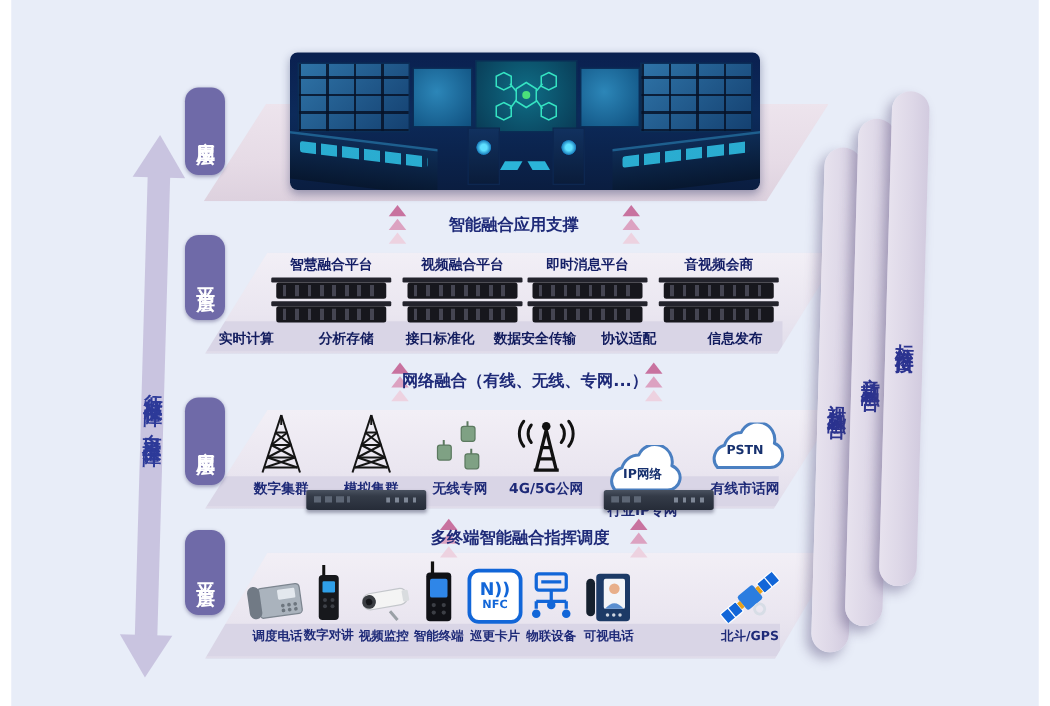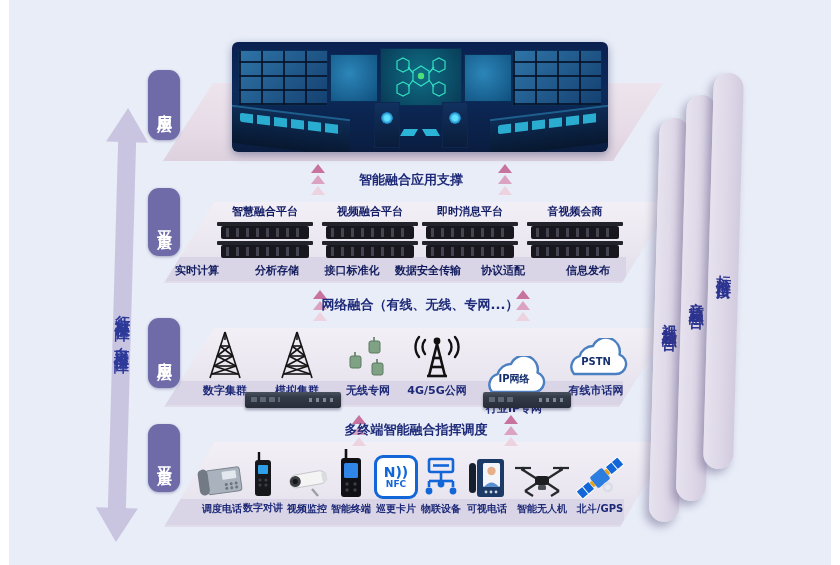--- a/index.html
+++ b/index.html
@@ -439,39 +439,20 @@
       <path d="M17 30 q7.5 -9 15 0 Z" fill="#5a8fd0"></path>
       <g fill="#cfd6e0">
           <circle cx="19" cy="35" r="1.4"></circle>
           <circle cx="24" cy="35" r="1.4"></circle>
           <circle cx="29" cy="35" r="1.4"></circle>
         </g>
       <rect x="2" y="6" width="7" height="30" rx="3.5" fill="#15202e"></rect>
     </svg>
     <div class="item-label">可视电话</div>
   </div>
-  <div class="col" style="left:514px;top:456px;width:56px;height:60px;justify-content:flex-end;">
-    <svg width="58" height="36" viewBox="0 0 58 36">
-      <g stroke="#26282c" stroke-width="2.2" fill="none">
-        <line x1="24" y1="16" x2="10" y2="7"></line>
-          <line x1="34" y1="16" x2="48" y2="7"></line>
-        <line x1="24" y1="20" x2="12" y2="28"></line>
-          <line x1="34" y1="20" x2="46" y2="28"></line>
-        <line x1="2" y1="5" x2="18" y2="5"></line>
-          <line x1="40" y1="5" x2="56" y2="5"></line>
-      </g>
-      <circle cx="10" cy="6" r="2.2" fill="#26282c"></circle>
-        <circle cx="48" cy="6" r="2.2" fill="#26282c"></circle>
-      <rect x="22" y="13" width="14" height="9" rx="3" fill="#1c1e22"></rect>
-      <rect x="25" y="22" width="8" height="5" rx="1.5" fill="#4a4e55"></rect>
-      <line x1="12" y1="28" x2="20" y2="33" stroke="#26282c" stroke-width="2.2"></line>
-      <line x1="46" y1="28" x2="38" y2="33" stroke="#26282c" stroke-width="2.2"></line>
-    </svg>
-    <div class="item-label">智能无人机</div>
-  </div>
   <div class="col" style="left:572px;top:454px;width:56px;height:62px;justify-content:flex-end;">
     <svg width="50" height="42" viewBox="0 0 50 42">
       <g transform="translate(25,21) rotate(-40)">
         <g fill="#1266d8" stroke="#ffffff" stroke-width="1">
           <rect x="-27" y="-5" width="16" height="10" rx="1"></rect>
           <rect x="11" y="-5" width="16" height="10" rx="1"></rect>
         </g>
         <line x1="-19" y1="-5" x2="-19" y2="5" stroke="#fff"></line>
           <line x1="19" y1="-5" x2="19" y2="5" stroke="#fff"></line>
         <rect x="-8" y="-7" width="16" height="14" rx="2" fill="#2b7de0"></rect>

